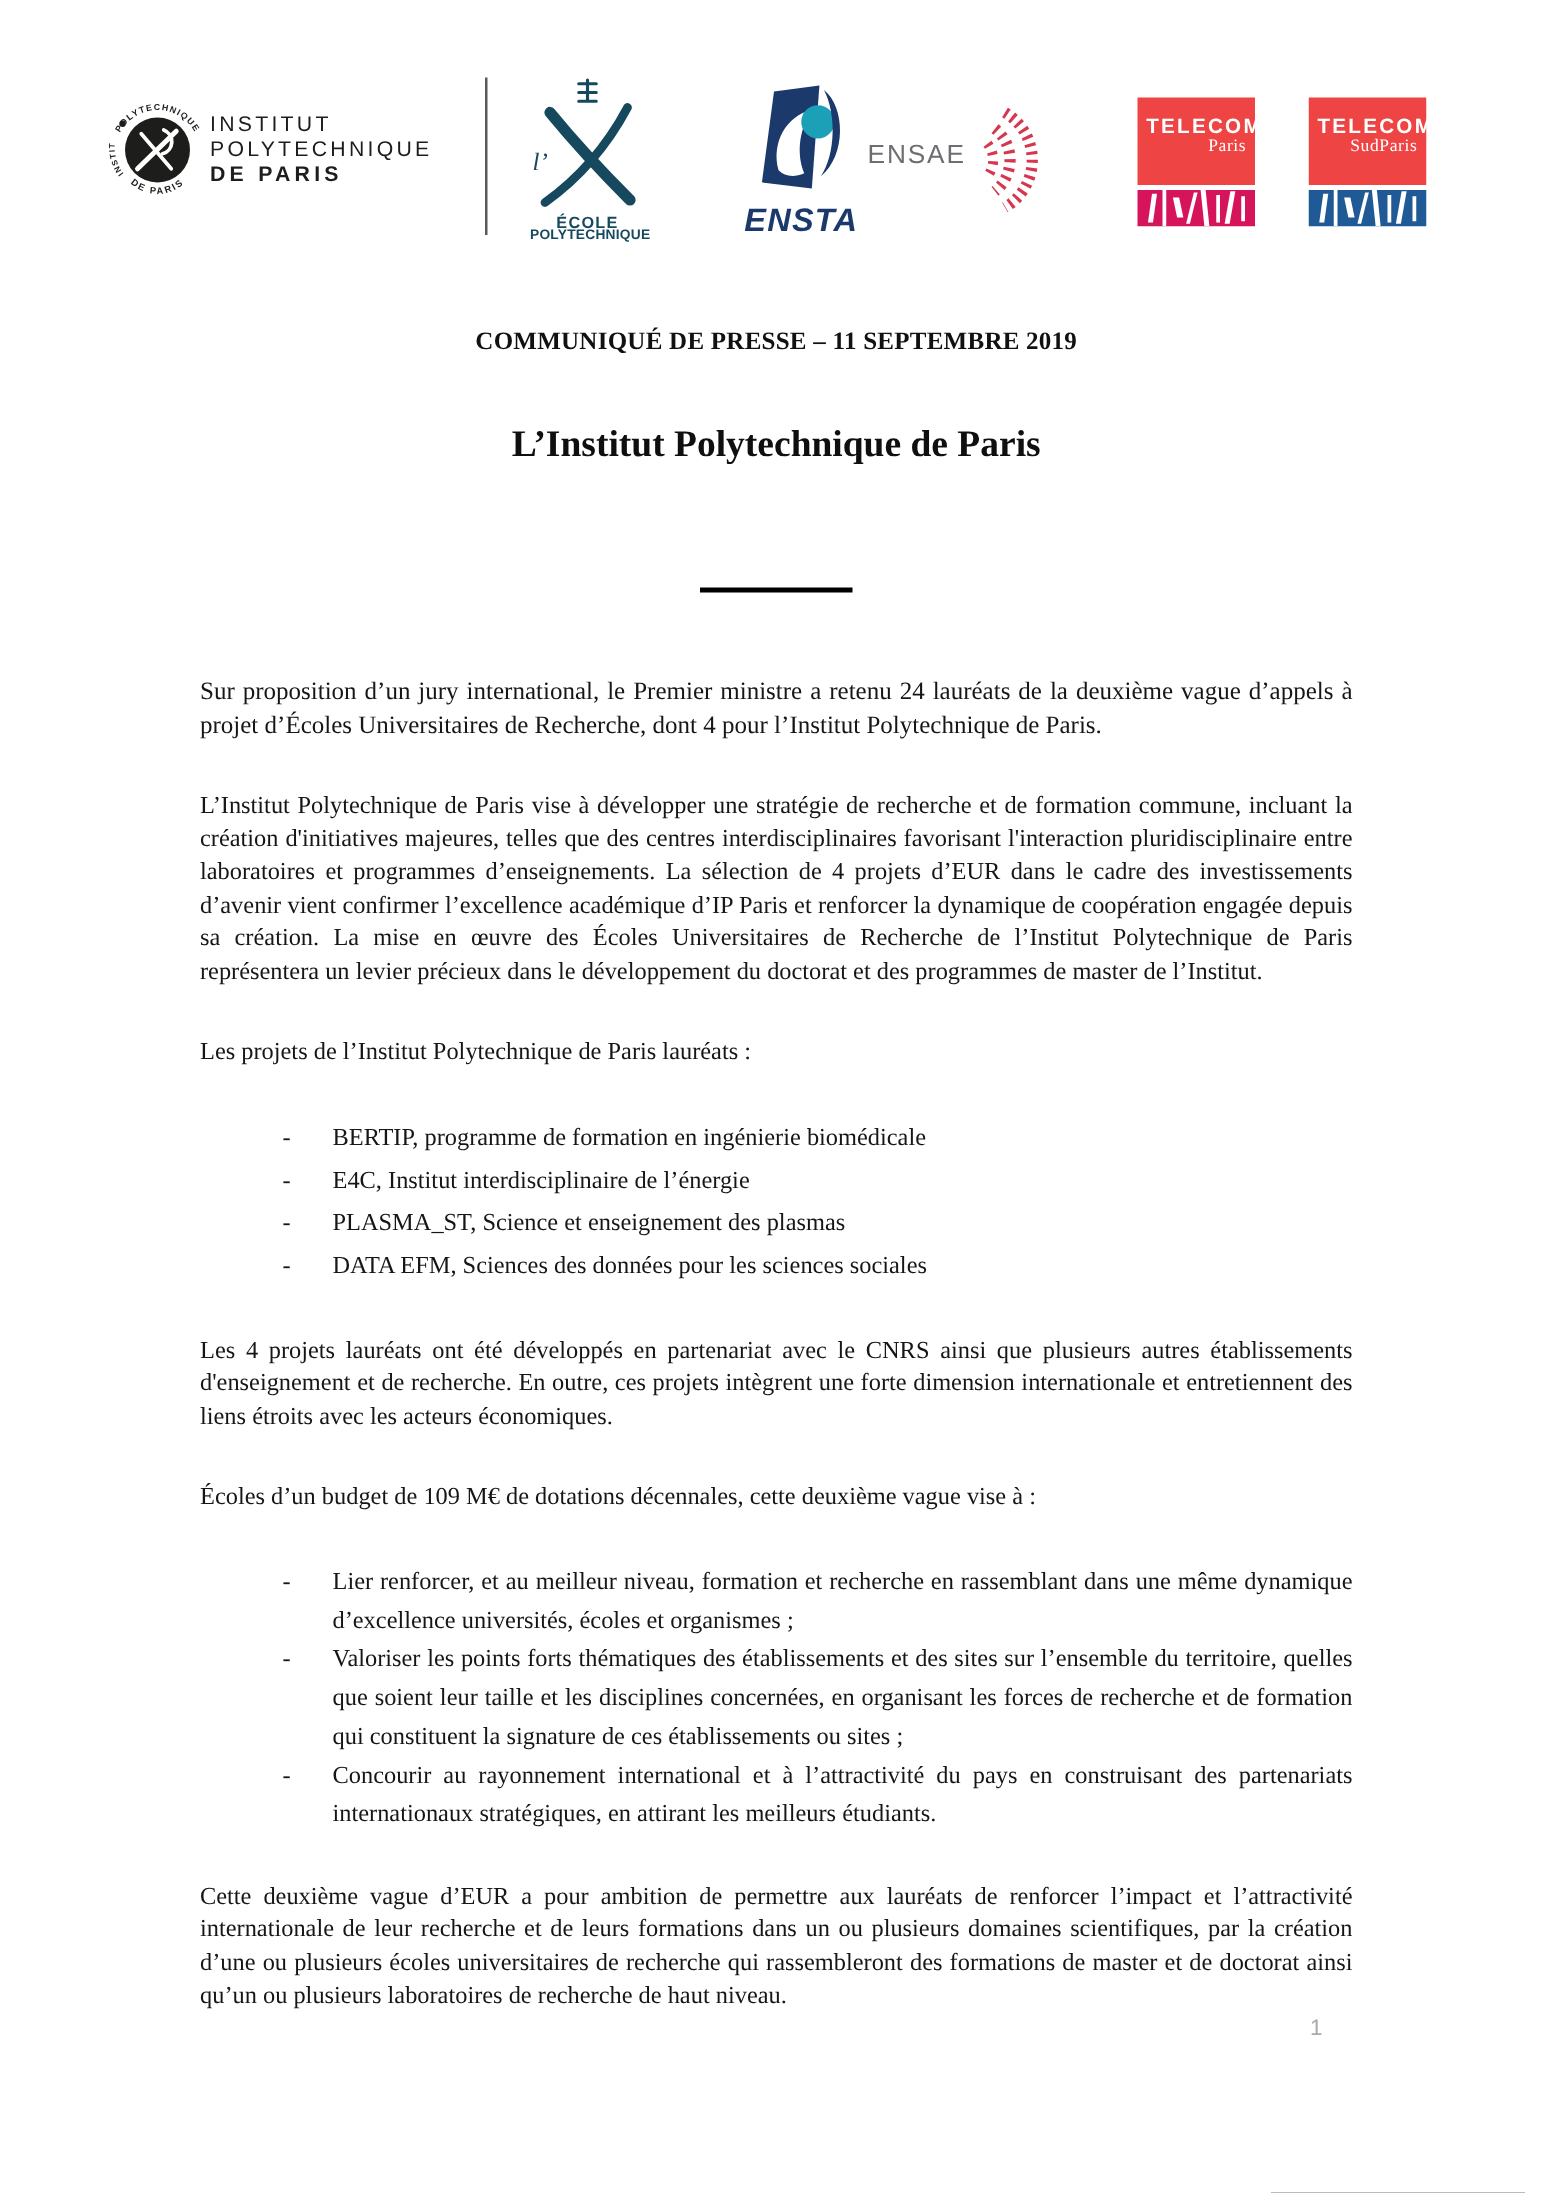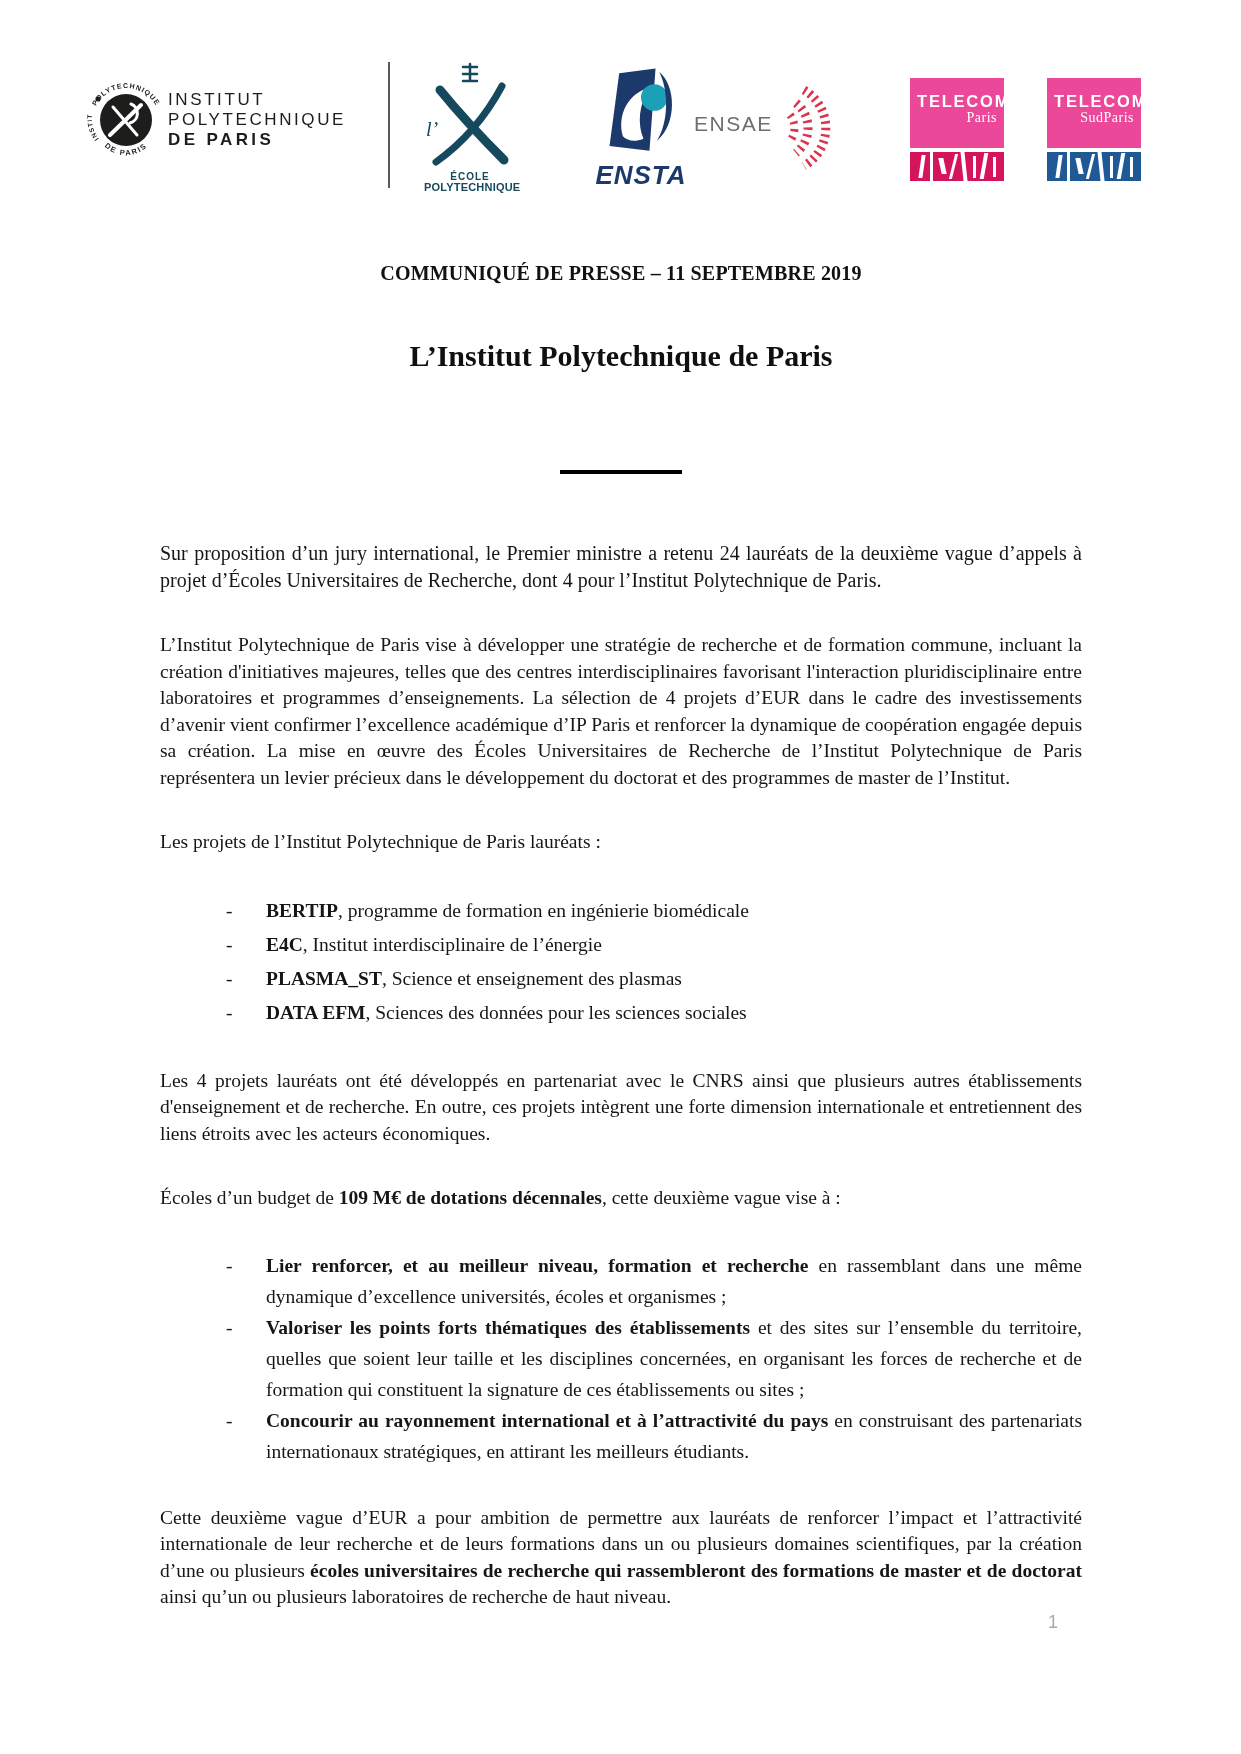--- a/index.html
+++ b/index.html
@@ -15,31 +15,31 @@
   
   .header{position:absolute;top:0;left:0;width:1241px;height:210px;}
   .hdr-abs{position:absolute;}
   
   .ipp-text{left:168px;top:90px;font-family:"Liberation Sans",sans-serif;color:#1d1d1b;}
   .ipp-text .l1,.ipp-text .l2{font-size:17px;font-weight:500;letter-spacing:2.6px;line-height:20px;}
   .ipp-text .l3{font-size:17px;font-weight:800;letter-spacing:3.4px;line-height:20px;}
   .hdr-divider{left:388px;top:62px;width:2px;height:126px;background:#5a5a5a;}
   
   .xlogo{left:424px;top:60px;width:92px;height:132px;text-align:center;}
-  .xlogo .xcap1{font-family:"Liberation Sans",sans-serif;font-size:10px;font-weight:700;color:#16495e;letter-spacing:1px;line-height:9px;}
+  .xlogo .xcap1{font-family:"Liberation Sans",sans-serif;font-size:13px;font-weight:700;color:#16495e;letter-spacing:1px;line-height:9px;}
   .xlogo .xcap2{font-family:"Liberation Sans",sans-serif;font-size:11px;font-weight:800;color:#16495e;letter-spacing:.2px;line-height:12px;}
   
   .ensta{left:586px;top:66px;width:110px;height:126px;text-align:center;}
   .ensta .ensta-label{font-family:"Liberation Sans",sans-serif;font-style:italic;font-weight:800;font-size:26px;color:#1b3a6b;letter-spacing:1px;line-height:26px;}
   
   .ensae{left:694px;top:68px;width:176px;height:120px;}
   .ensae .ensae-label{position:absolute;left:0;top:44px;font-family:"Liberation Sans",sans-serif;font-size:21px;color:#6d6e71;letter-spacing:1.5px;}
   .ensae svg{position:absolute;left:92px;top:0;}
   
-  .tp-box{width:94px;height:70px;background:#ec4899;color:#fff;box-sizing:border-box;padding:14px 7px 0 7px;text-align:right;}
+  .tp-box{width:94px;height:70px;background:#ef4444;color:#fff;box-sizing:border-box;padding:14px 7px 0 7px;text-align:right;}
   .tp-box .tp1{font-family:"Liberation Sans",sans-serif;font-weight:600;font-size:16.5px;letter-spacing:1.8px;line-height:18px;}
   .tp-box .tp2{font-family:"Liberation Serif",serif;font-size:14px;line-height:16px;letter-spacing:.5px;}
   .tband{position:relative;width:94px;height:29px;margin-top:4px;overflow:hidden;}
   .tband span{position:absolute;background:#fff;}
   .telecom-paris{left:910px;top:78px;}
   .telecom-sud{left:1047px;top:78px;}
   
   .bodycol{position:absolute;left:160px;top:246px;width:922px;}
   .kicker{
     text-align:center;font-weight:700;font-size:20px;letter-spacing:.2px;
@@ -50,21 +50,21 @@
   }
   .midrule{width:122px;height:4px;background:#000;margin:97px auto 0 auto;}
   p.para{font-size:19.5px;line-height:26.5px;text-align:justify;margin:0 0 38px 0;}
   p.lead{margin-top:66px;font-weight:400;font-size:20px;line-height:27px;}
   .list{margin:0 0 38px 0;}
   .list .item{display:flex;font-size:19.5px;}
   .projects .item{line-height:34px;}
   .goals .item{line-height:31px;}
   .list .dash{width:40px;padding-left:66px;flex:0 0 auto;}
   .list .itxt{flex:1 1 auto;text-align:justify;}
-  .bold{font-weight:700;}
+  .bold{font-weight:400;}
   
   .pagenum{position:absolute;left:1048px;top:1612px;font-family:"Liberation Sans",sans-serif;font-size:18px;color:#a9a9a9;}
 </style>
 </head>
 <body>
 
 <div class="page">
 
   <div class="header">
 

